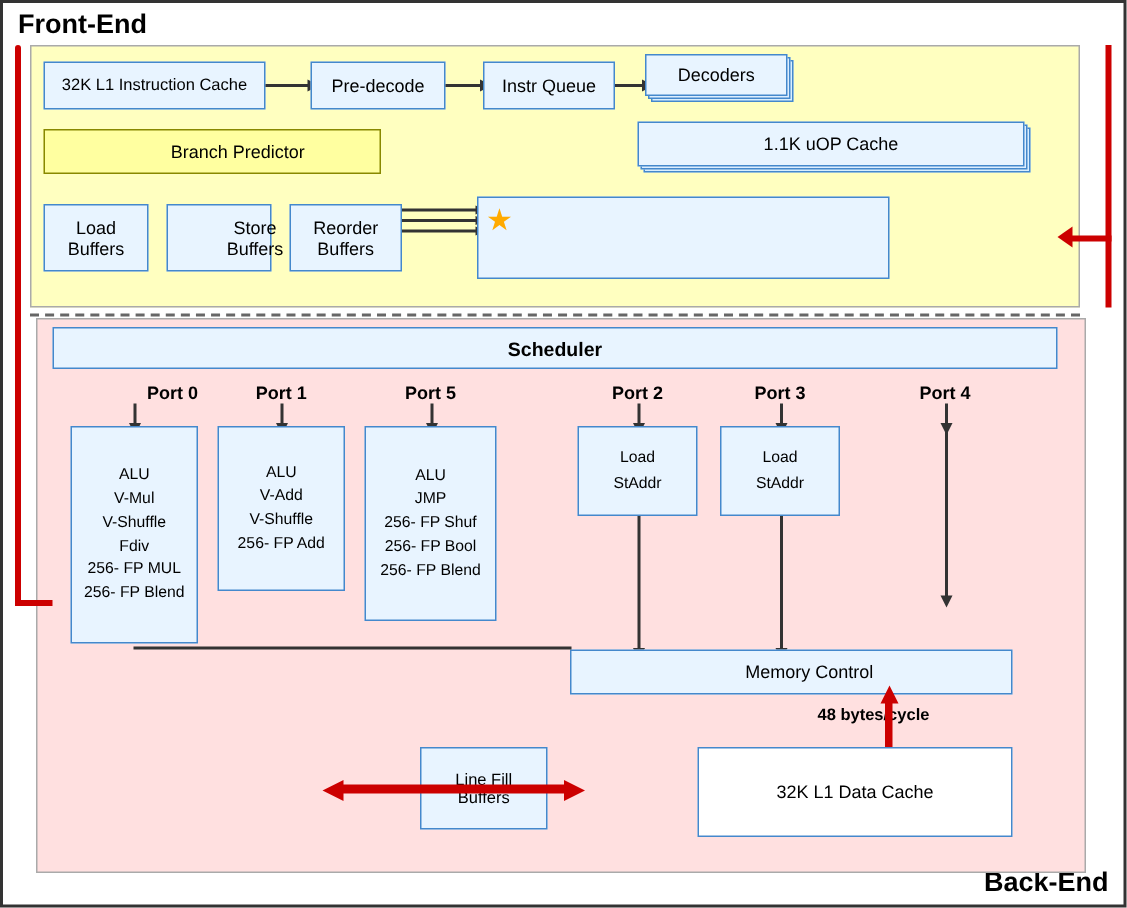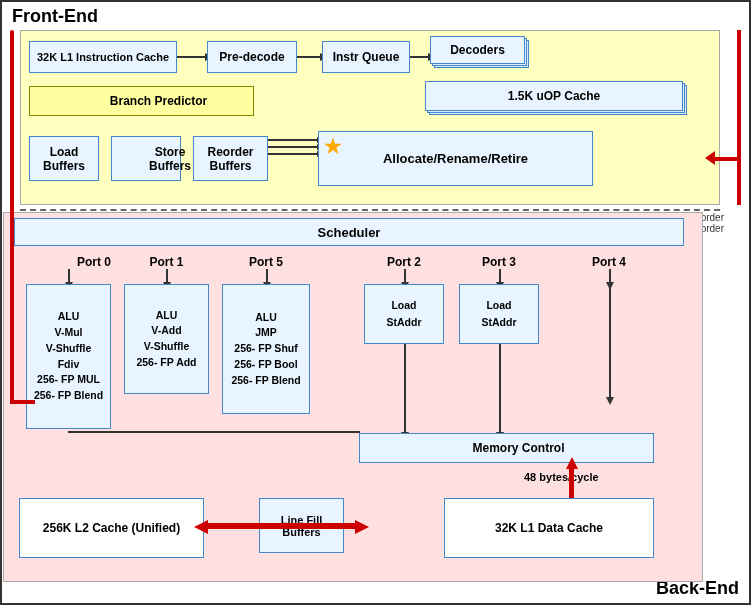--- a/index.html
+++ b/index.html
@@ -47,38 +47,38 @@
       width: 700px;
       height: 175px;
       background: #ffffc0;
       border: 1.5px solid #aaa;
     }
 
     
     .backend-region {
       position: absolute;
       top: 210px;
-      left: 1px;
+      left: 22px;
       width: 700px;
       height: 370px;
       background: #ffe0e0;
       border: 1.5px solid #aaa;
     }
 
     
     .box {
       position: absolute;
       background: #e8f4ff;
       border: 1.5px solid #4488cc;
       display: flex;
       align-items: center;
       justify-content: center;
       text-align: center;
       font-size: 12px;
-      font-weight: bold;
+      font-weight: normal;
       color: #000;
     }
 
     .box-yellow {
       background: #ffffa0;
       border: 1.5px solid #888800;
     }
 
     .box-white {
       background: #ffffff;
@@ -162,21 +162,21 @@
     </div>
 
     <div class="box box-yellow" style="left:8px; top:55px; width:225px; height:30px;padding-left:34px;">
       <span>Branch Predictor</span>
     </div>
 
     <div style="position:absolute; left:404px; top:50px;">
       <div class="box" style="position:absolute; left:4px; top:4px; width:258px; height:30px; background:#d8eeff; z-index:1;"></div>
       <div class="box" style="position:absolute; left:2px; top:2px; width:258px; height:30px; background:#dceeff; z-index:2;"></div>
       <div class="box" style="position:absolute; left:0px; top:0px; width:258px; height:30px; z-index:3;">
-        <span>1.5K uOP Cache</span>
+        <span>1.1K uOP Cache</span>
       </div>
     </div>
 
     <div class="box" style="left:8px; top:105px; width:70px; height:45px;">
       <span style="white-space:pre-line;">Load
 Buffers</span>
     </div>
 
     <div class="box" style="left:90px; top:105px; width:70px; height:45px;padding-left:48px;">
       <span style="white-space:pre-line;">Store
@@ -195,21 +195,20 @@
       <div style="height:0; border-top:2px solid #333; position:relative;">
         <div style="position:absolute; right:-6px; top:-4px; border-left:7px solid #333; border-top:3px solid transparent; border-bottom:3px solid transparent;"></div>
       </div>
       <div style="height:0; border-top:2px solid #333; position:relative;">
         <div style="position:absolute; right:-6px; top:-4px; border-left:7px solid #333; border-top:3px solid transparent; border-bottom:3px solid transparent;"></div>
       </div>
     </div>
 
     <div class="box" style="left:297px; top:100px; width:275px; height:55px; font-size:13px; position:absolute;">
       <span class="star" style="position:absolute; left:5px; top:2px;">★</span>
-      <span>Allocate/Rename/Retire</span>
     </div>
 
   </div>
 
   <div class="dashed-line" style="left:18px; top:207px; width:700px;"></div>
 
   <div class="order-text" style="right:25px; top:210px;">
     <span>In-order</span><br>
     <span>out-of-order</span>
   </div>
@@ -324,23 +323,20 @@
       <span>48 bytes/cycle</span>
     </div>
 
     <div style="position:absolute; left:565px; top:252px; width:0; height:60px; border-left:5px solid #cc0000;">
 
       <div style="position:absolute; top:-8px; left:-8px; border-bottom:12px solid #cc0000; border-left:6px solid transparent; border-right:6px solid transparent;"></div>
 
       <div style="position:absolute; bottom:-8px; left:-8px; border-top:12px solid #cc0000; border-left:6px solid transparent; border-right:6px solid transparent;"></div>
     </div>
 
-    <div class="box box-white" style="position:absolute; left:15px; top:285px; width:185px; height:60px; font-size:12px;">
-      <span>256K L2 Cache (Unified)</span>
-    </div>
 
     <div class="box" style="position:absolute; left:255px; top:285px; width:85px; height:55px; font-size:11px;">
       <span style="white-space:pre-line; text-align:center;">Line Fill
 Buffers</span>
     </div>
 
     <div style="position:absolute; left:200px; top:310px; width:155px; height:0; border-top:6px solid #cc0000;">
       <div style="position:absolute; left:-10px; top:-9px; border-right:14px solid #cc0000; border-top:7px solid transparent; border-bottom:7px solid transparent;"></div>
       <div style="position:absolute; right:-10px; top:-9px; border-left:14px solid #cc0000; border-top:7px solid transparent; border-bottom:7px solid transparent;"></div>
     </div>

